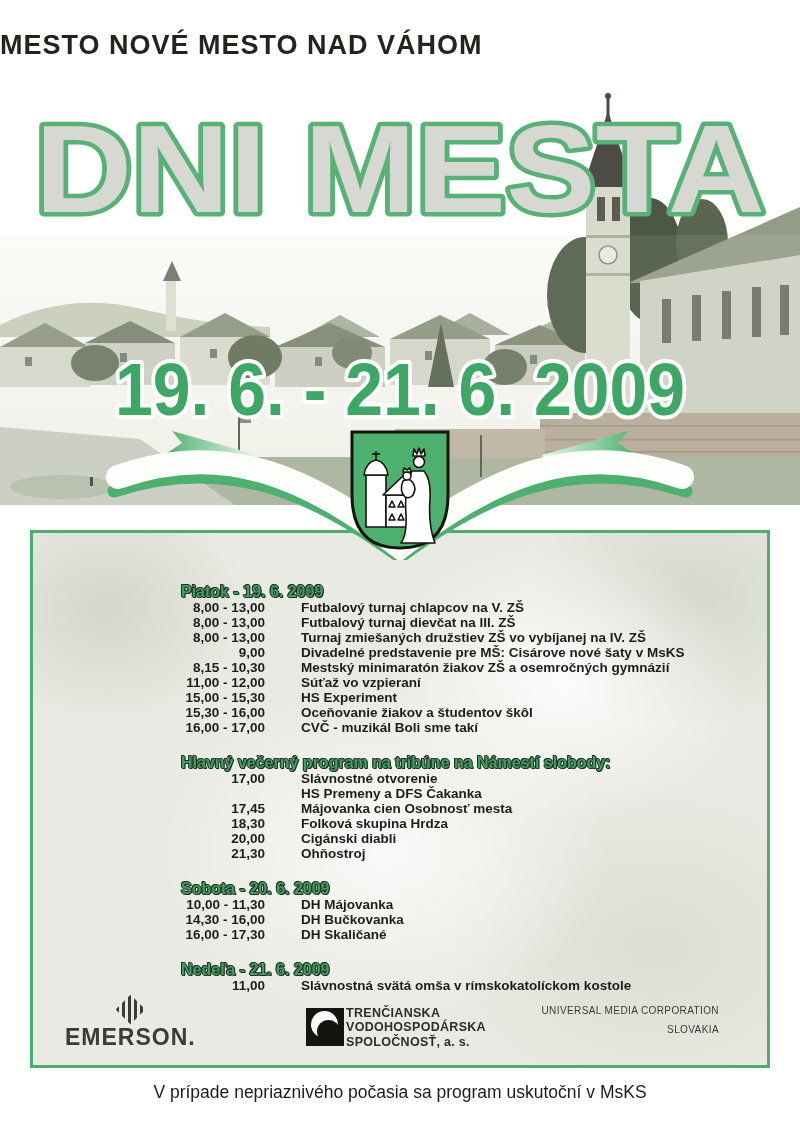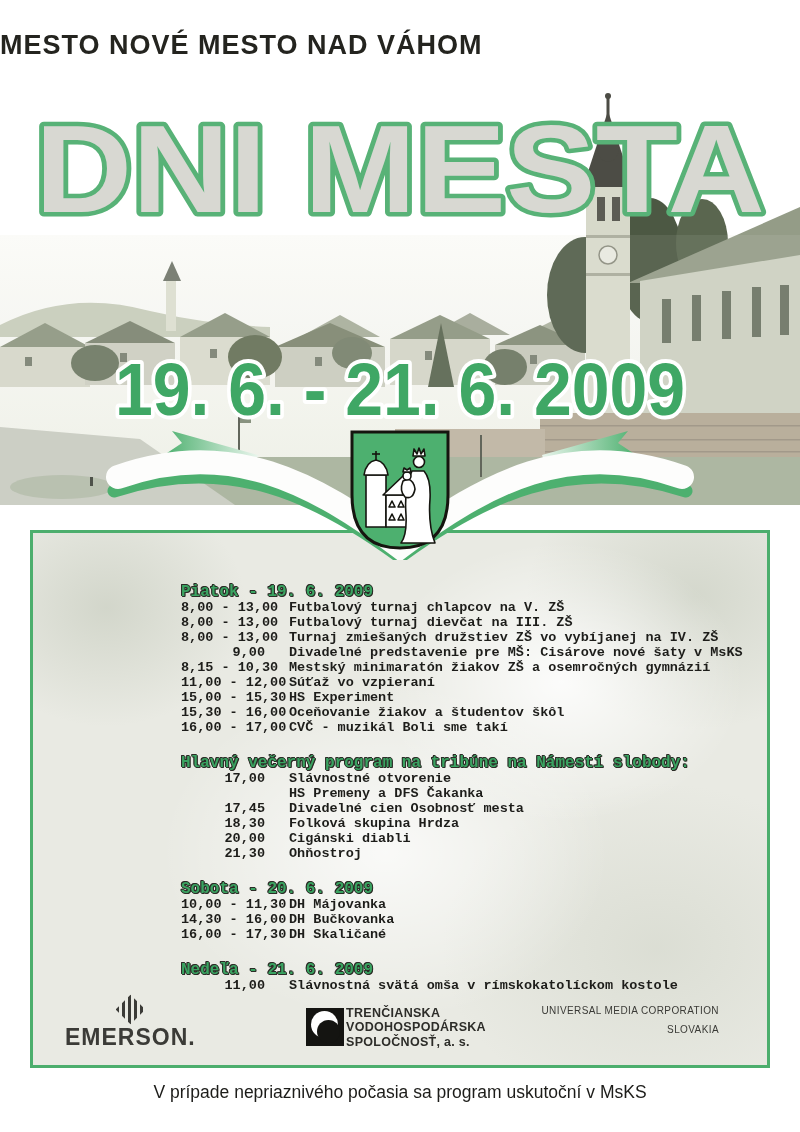--- a/index.html
+++ b/index.html
@@ -16,30 +16,30 @@
     border:3px solid #4cae6d;z-index:1;
     background:
       radial-gradient(260px 200px at 72% 28%, rgba(255,255,255,.85), rgba(255,255,255,0) 70%),
       radial-gradient(320px 240px at 48% 60%, rgba(255,255,255,.75), rgba(255,255,255,0) 70%),
       radial-gradient(200px 170px at 10% 14%, rgba(158,168,146,.30), rgba(158,168,146,0) 70%),
       radial-gradient(240px 190px at 90% 12%, rgba(158,168,146,.28), rgba(158,168,146,0) 70%),
       radial-gradient(300px 230px at 85% 78%, rgba(170,178,158,.22), rgba(170,178,158,0) 72%),
       #e9eae3;}
 
   #program-sections{padding-top:51px;}
-  .section{padding-left:148px;font-family:Liberation Mono, monospace;}
+  .section{padding-left:148px;}
   .section + .section{margin-top:20px;}
   .heading{font-size:16px;font-weight:bold;color:#3aa361;line-height:16px;
     text-shadow:-1px 0 #2c2c27,1px 0 #2c2c27,0 -1px #2c2c27,0 1px #2c2c27,
                 -1px -1px #2c2c27,1px 1px #2c2c27;}
   .row{line-height:14px;white-space:nowrap;}
   .section .row:first-of-type{margin-top:2px;}
   .time{display:inline-block;width:84px;text-align:right;
     font-size:13.5px;font-weight:bold;color:#1d1d1a;}
-  .event{margin-left:24px;font-size:13.5px;font-weight:bold;color:#1d1d1a;}
+  .event{margin-left:36px;font-size:13.5px;font-weight:bold;color:#1d1d1a;}
 
   .sponsors{position:absolute;left:0;bottom:0;width:100%;height:80px;}
   .sp-emerson{position:absolute;left:32px;bottom:14px;width:130px;text-align:left;}
   .em-diamond{width:21px;height:21px;margin:0 auto 4px auto;transform:rotate(45deg);
     background:repeating-linear-gradient(45deg,#3b3b37 0 3px,rgba(0,0,0,0) 3px 6px);}
   .em-text{font-size:23px;font-weight:bold;letter-spacing:1px;color:#3b3b37;}
   .sp-tvs{position:absolute;left:273px;bottom:16px;display:flex;align-items:center;gap:2px;}
   .tvs-icon{width:38px;height:38px;background:#141411;position:relative;flex:0 0 auto;}
   .tvs-icon::before{content:"";position:absolute;left:5px;top:3px;width:27px;height:27px;
     border-radius:50%;background:#ffffff;}
@@ -193,21 +193,21 @@
           <div class="row"><span class="time">8,15 - 10,30</span><span class="event">Mestský minimaratón žiakov ZŠ a osemročných gymnázií</span></div>
           <div class="row"><span class="time">11,00 - 12,00</span><span class="event">Súťaž vo vzpieraní</span></div>
           <div class="row"><span class="time">15,00 - 15,30</span><span class="event">HS Experiment</span></div>
           <div class="row"><span class="time">15,30 - 16,00</span><span class="event">Oceňovanie žiakov a študentov škôl</span></div>
           <div class="row"><span class="time">16,00 - 17,00</span><span class="event">CVČ - muzikál Boli sme takí</span></div>
         </div>
         <div class="section">
           <div class="heading">Hlavný večerný program na tribúne na Námestí slobody:</div>
           <div class="row"><span class="time">17,00</span><span class="event">Slávnostné otvorenie</span></div>
           <div class="row"><span class="time"></span><span class="event">HS Premeny a DFS Čakanka</span></div>
-          <div class="row"><span class="time">17,45</span><span class="event">Divadelné cien Osobnosť mesta</span></div>
+          <div class="row"><span class="time">17,45</span><span class="event">Májovanka cien Osobnosť mesta</span></div>
           <div class="row"><span class="time">18,30</span><span class="event">Folková skupina Hrdza</span></div>
           <div class="row"><span class="time">20,00</span><span class="event">Cigánski diabli</span></div>
           <div class="row"><span class="time">21,30</span><span class="event">Ohňostroj</span></div>
         </div>
         <div class="section">
           <div class="heading">Sobota - 20. 6. 2009</div>
           <div class="row"><span class="time">10,00 - 11,30</span><span class="event">DH Májovanka</span></div>
           <div class="row"><span class="time">14,30 - 16,00</span><span class="event">DH Bučkovanka</span></div>
           <div class="row"><span class="time">16,00 - 17,30</span><span class="event">DH Skaličané</span></div>
         </div>

